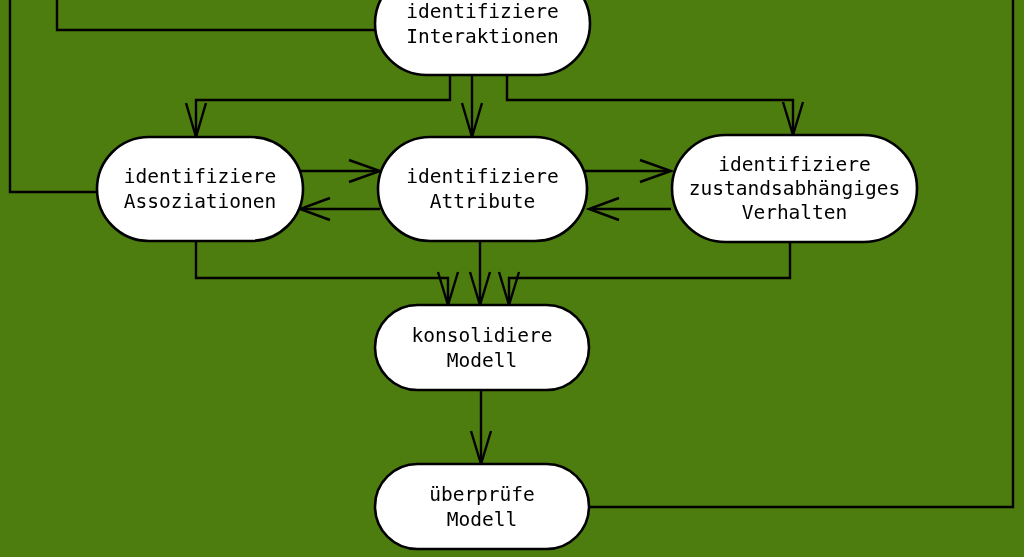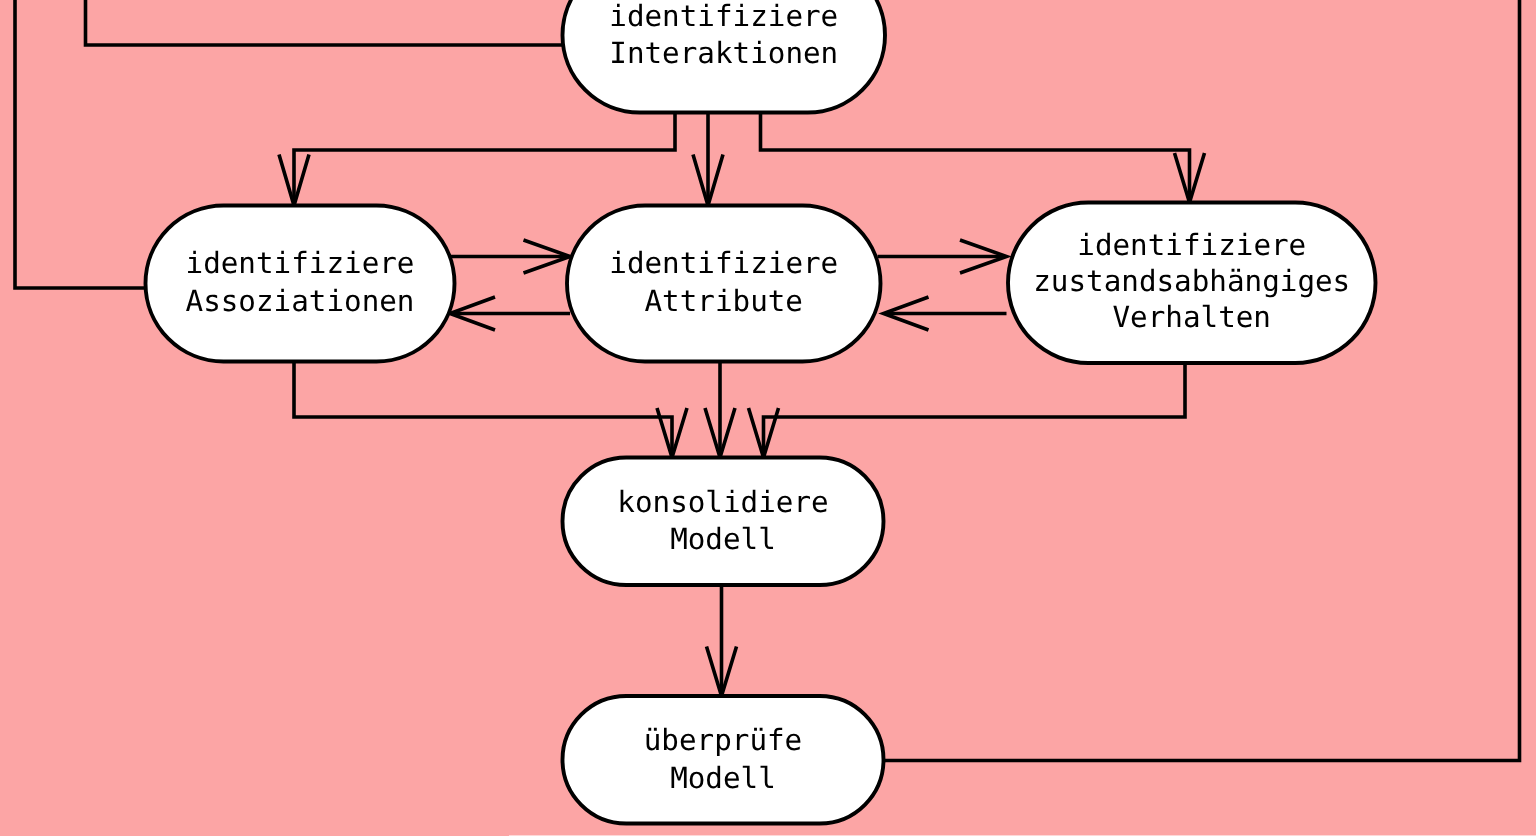--- a/index.html
+++ b/index.html
@@ -8,21 +8,21 @@
     padding: 0;
     background: #ffffff;
   }
   body {
     font-family: "DejaVu Sans Mono", "Liberation Mono", monospace;
   }
   #canvas {
     position: relative;
     width: 1024px;
     height: 557px;
-    background: #fca5a5;
+    background: #4d7c0f;
     overflow: hidden;
   }
   svg#diagram {
     position: absolute;
     top: 0;
     left: 0;
     width: 1024px;
     height: 557px;
   }
   .node-shape {

